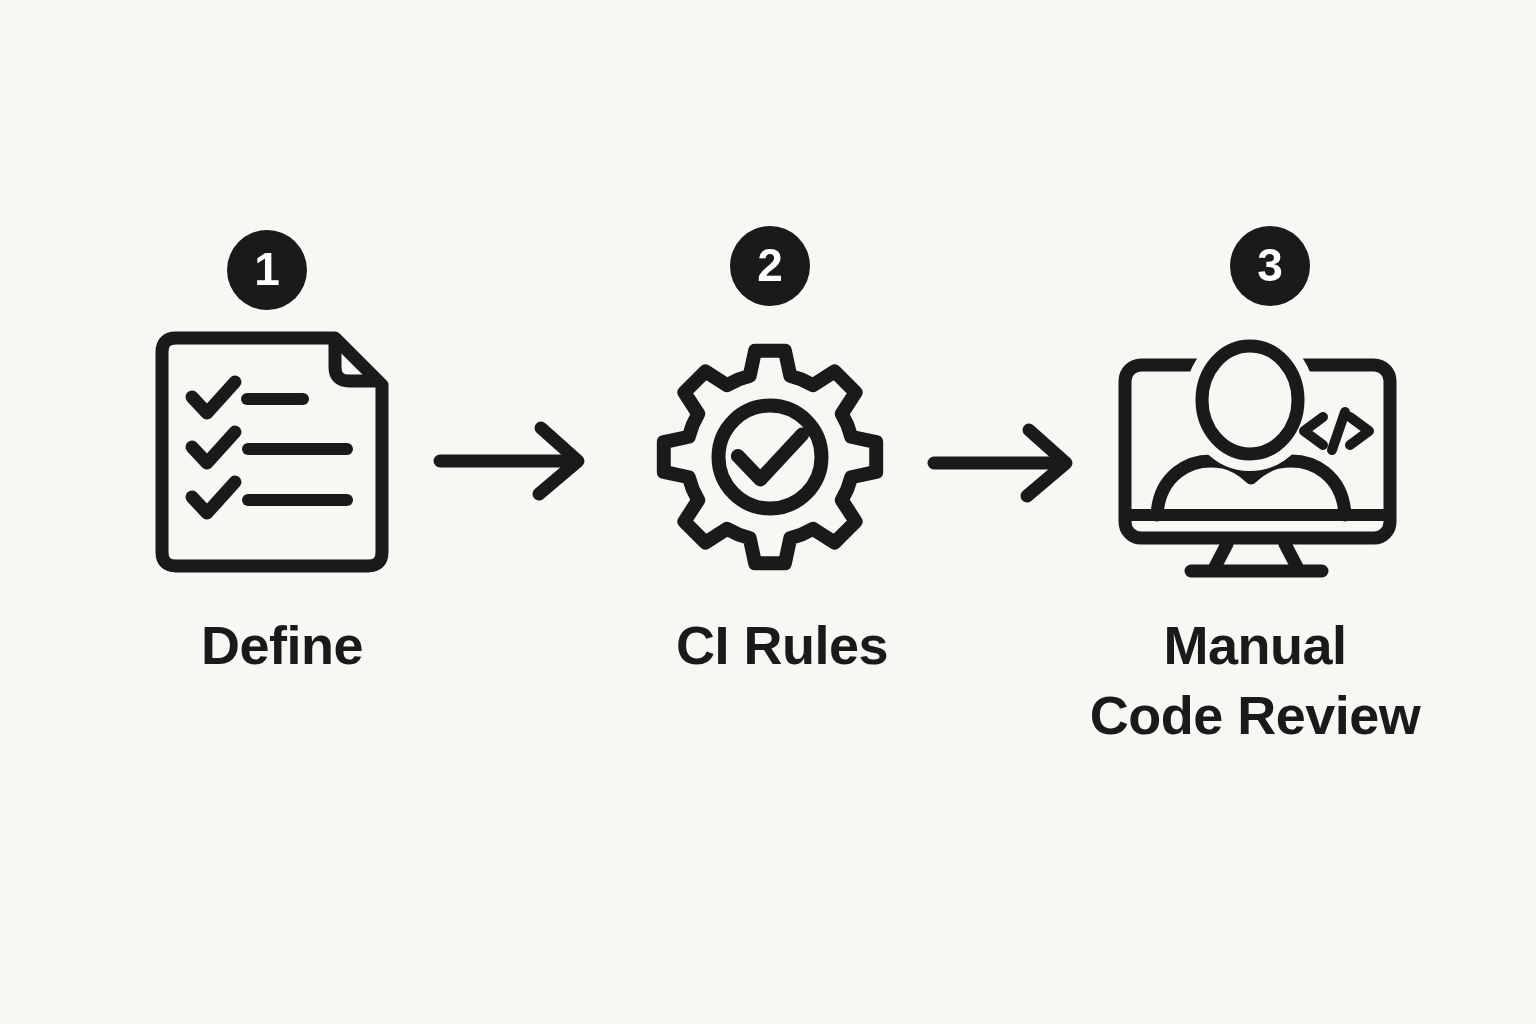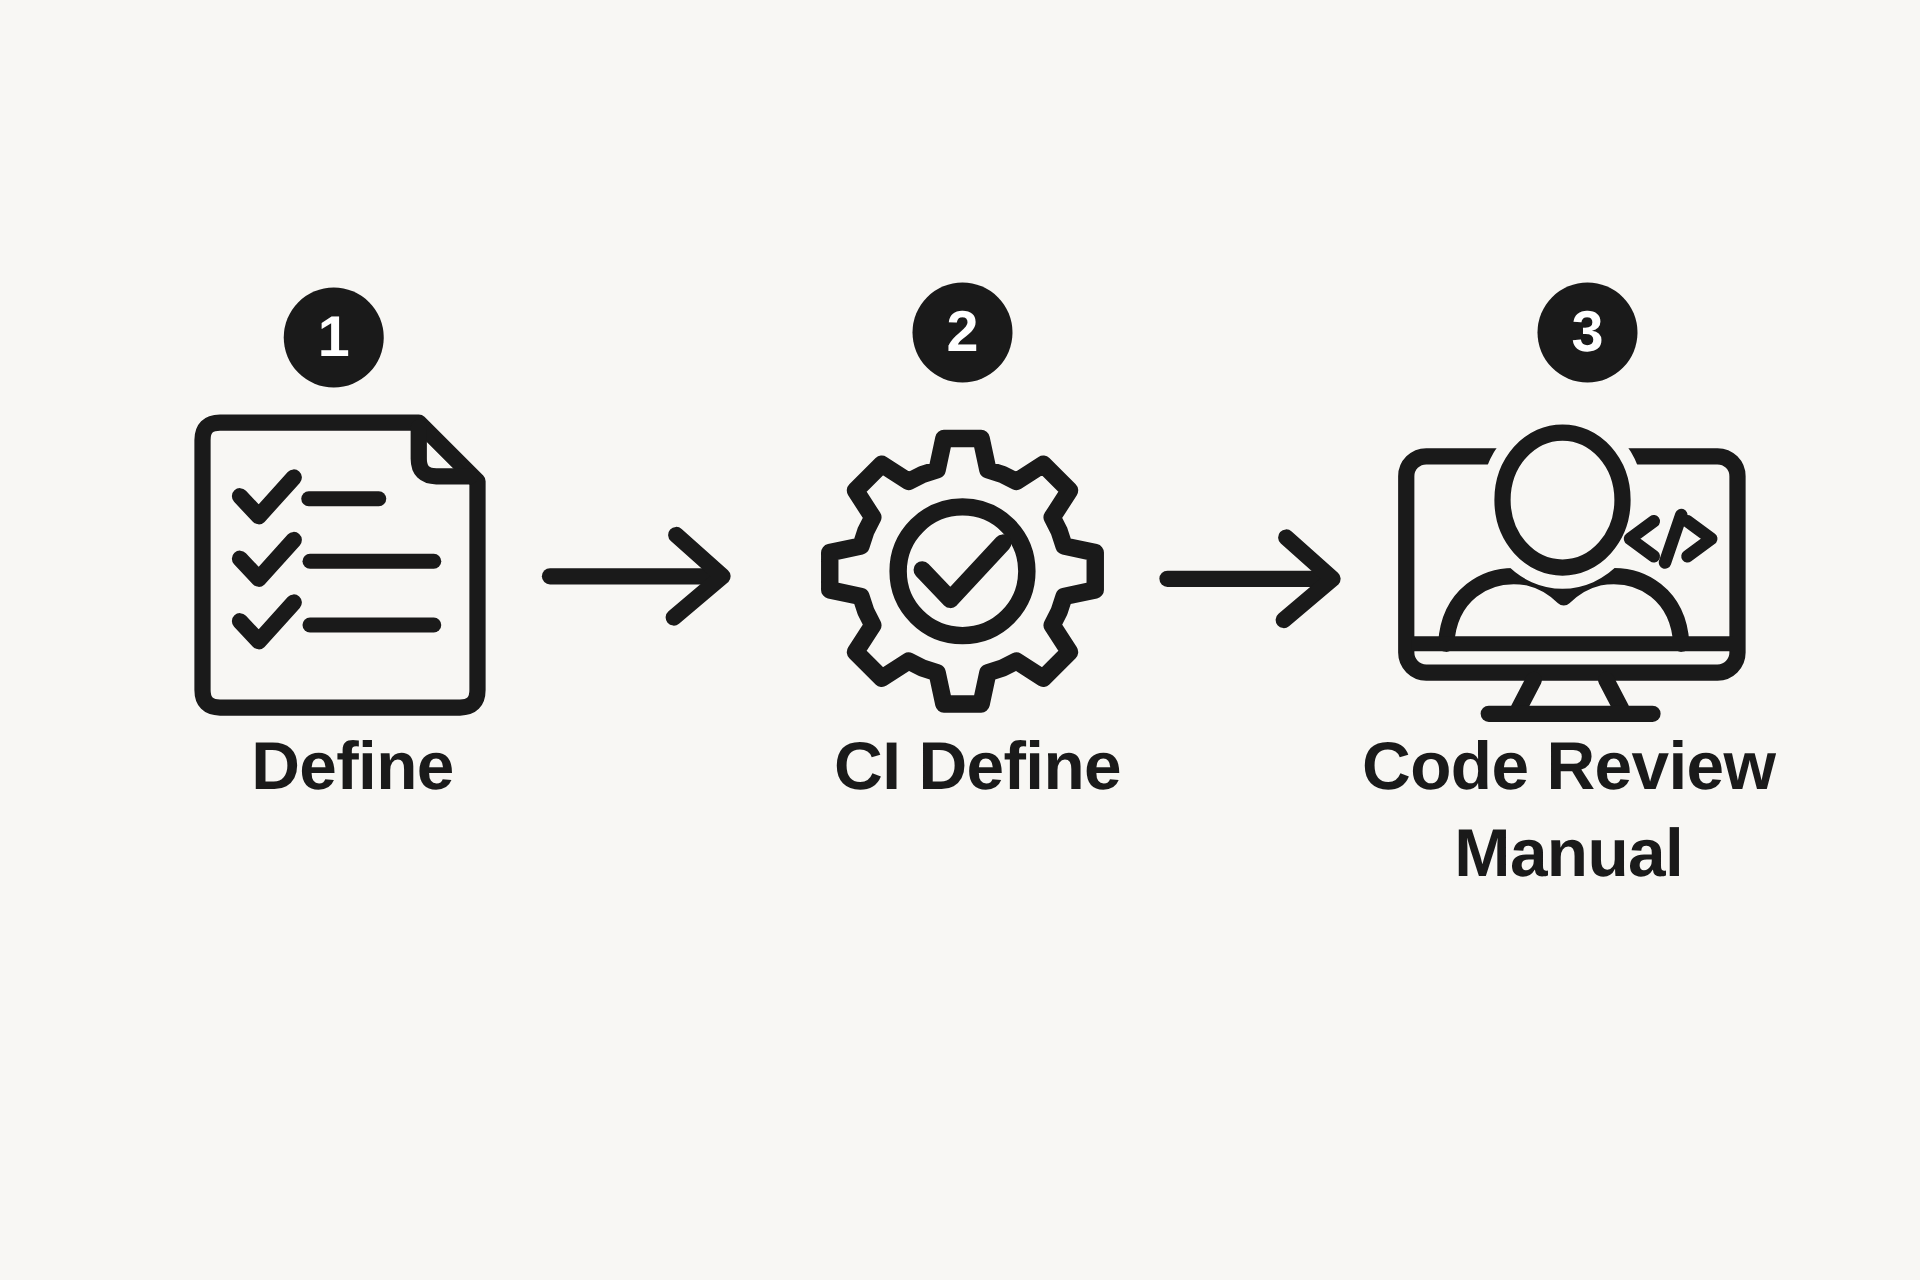--- a/index.html
+++ b/index.html
@@ -39,21 +39,21 @@
   #icon1 { left: 150px; top: 325px; }
   #icon2 { left: 652px; top: 339px; }
   #icon3 { left: 1115px; top: 330px; }
 
   .arrow-svg { position: absolute; color: var(--ink, #1a1a1a); }
   #arrow1 { left: 428px; top: 420px; }
   #arrow2 { left: 918px; top: 422px; }
 
   .step-label {
     position: absolute;
-    top: 578px;
+    top: 610px;
     width: 480px;
     text-align: center;
     font-size: 54px;
     font-weight: 700;
     line-height: 70px;
     letter-spacing: -0.5px;
     color: var(--ink, #1a1a1a);
   }
   #label1 { left: 42px; }
   #label2 { left: 542px; }
@@ -111,21 +111,21 @@
           L-75.7,18.9 L-99,13.9 L-99,-13.9 L-75.7,-18.9 L-72.1,-29.9
           L-66.9,-40.2 L-79.8,-60.2 L-60.2,-79.8 L-40.2,-66.9 L-29.9,-72.1
           L-18.9,-75.7 L-13.9,-99 L13.9,-99 L18.9,-75.7 L29.9,-72.1
           L40.2,-66.9 L60.2,-79.8 L79.8,-60.2 L66.9,-40.2 L72.1,-29.9 Z"></path>
         <circle r="48" cx="0" cy="0"></circle>
         <path d="M-30,-1 L-9,21 L30,-21"></path>
       </g>
     </svg>
 
     <div class="step-label" id="label2">
-      <span class="label-line">CI Define</span>
+      <span class="label-line">CI Rules</span>
     </div>
   </div>
 
   <svg class="arrow-svg" id="arrow2" width="165" height="82" viewBox="0 0 165 82">
     <g fill="none" stroke="currentColor" stroke-width="13" stroke-linecap="round" stroke-linejoin="round">
       <path d="M16,41 H146"></path>
       <path d="M111,8 L148,41 L109,74"></path>
     </g>
   </svg>
 
@@ -148,18 +148,18 @@
         <path d="M235,87 L254,101 L235,115"></path>
       </g>
       <g fill="none" stroke="currentColor" stroke-width="13" stroke-linejoin="round" stroke-linecap="round">
         <path d="M112,214 L100,237"></path>
         <path d="M170,214 L182,237"></path>
         <path d="M76,241 H207"></path>
       </g>
     </svg>
 
     <div class="step-label" id="label3">
+      <span class="label-line">Manual</span>
       <span class="label-line">Code Review</span>
-      <span class="label-line">Manual</span>
     </div>
   </div>
 
 </div>
 
 </body></html>

